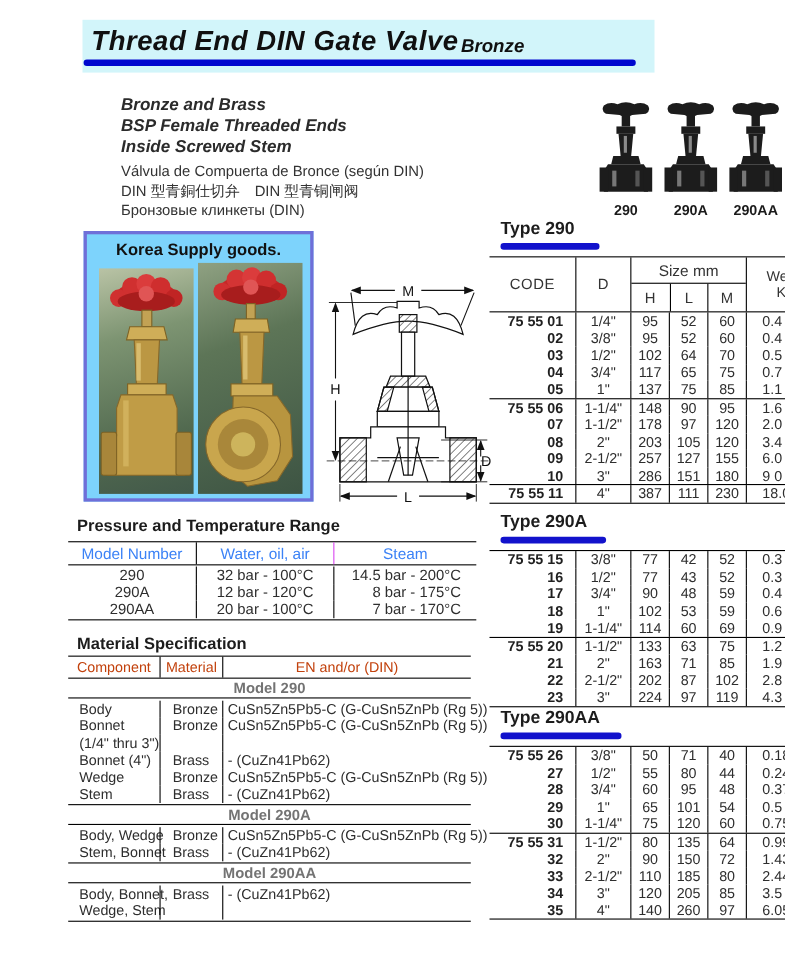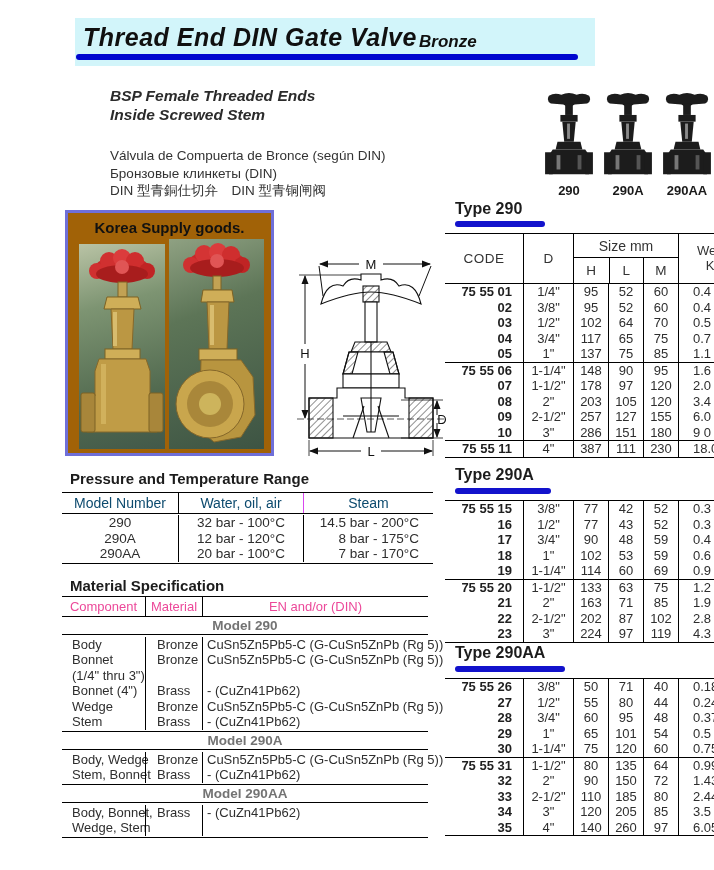--- a/index.html
+++ b/index.html
@@ -16,21 +16,21 @@
   .intro-bold{position:absolute;left:65px;top:86px;font-size:15.5px;font-weight:bold;font-style:italic;line-height:19px;color:#2b2b2b;}
   .intro-plain{position:absolute;left:65px;top:147px;font-size:13.5px;line-height:17.5px;color:#333;}
 
   
   .thumbs{position:absolute;left:498px;top:92px;width:174px;display:flex;gap:7px;}
   .thumb{display:flex;flex-direction:column;align-items:center;width:52px;}
   .thumb svg{width:50px;height:88px;}
   .thumb-label{font-size:13px;font-weight:bold;color:#1a1a1a;margin-top:3px;}
 
   
-  .korea{position:absolute;left:20px;top:210px;width:203px;height:240px;border:3px solid #6f6fd8;background:#a16207;}
+  .korea{position:absolute;left:31px;top:210px;width:203px;height:240px;border:3px solid #6f6fd8;background:#7dd3fc;}
   .korea-caption{position:absolute;left:0;top:6px;width:100%;text-align:center;font-size:15px;font-weight:bold;color:#111;}
   .photo{position:absolute;overflow:hidden;}
   .photo-left{left:11px;top:31px;width:86px;height:205px;background:linear-gradient(165deg,#b9c3a5 0%,#7d9472 25%,#55705280%,#46604c 100%);background:linear-gradient(165deg,#b9c3a5 0%,#7d9472 30%,#50684e 75%,#42594a 100%);}
   .photo-right{left:101px;top:26px;width:95px;height:210px;background:linear-gradient(160deg,#8fa182 0%,#5d7557 35%,#3d5443 100%);}
   .photo svg{width:100%;height:100%;}
 
   
   .drawing{position:absolute;left:246px;top:248px;width:160px;height:214px;}
   .drawing svg{width:100%;height:100%;}
   .dim-text{font-size:13px;font-family:"Liberation Sans",sans-serif;fill:#111;}
@@ -58,35 +58,35 @@
   .sc0{width:78px;justify-content:flex-end;padding-right:11px;font-weight:bold;color:#1f1f1f;}
   .sc1{width:50px;justify-content:center;border-left:1px solid #000;}
   .sc2,.sc3,.sc4{width:35px;justify-content:center;border-left:1px solid #000;}
   .sc5{width:77px;padding-left:14px;border-left:1px solid #000;}
 
   
   .section-heading{position:absolute;font-size:15px;font-weight:bold;color:#1c1c1c;}
 
   
   .pt-table{position:absolute;left:17px;top:492px;width:371px;border-top:1.5px solid #000;border-bottom:1.5px solid #000;box-sizing:border-box;}
-  .pt-header{display:flex;height:20px;border-bottom:1px solid #000;font-size:14px;color:#0c4a6e;}
+  .pt-header{display:flex;height:20px;border-bottom:1px solid #000;font-size:14px;color:#3b82f6;}
   .phc{display:flex;align-items:center;justify-content:center;box-sizing:border-box;height:100%;}
   .ph0{width:116px;}
   .ph1{width:125px;border-left:1px solid #000;}
   .ph2{width:130px;border-left:1px solid #d946ef;text-align:right;}
   .pt-body{padding:1px 0;}
   .prow{display:flex;height:15.5px;}
   .pcell{height:100%;display:flex;align-items:center;box-sizing:border-box;font-size:13.5px;color:#2e2e2e;}
   .pc0{width:116px;justify-content:center;}
   .pc1{width:125px;justify-content:center;border-left:1px solid #000;}
   .pc2{width:130px;justify-content:flex-end;padding-right:14px;border-left:1px solid #000;}
 
   
   .ms-table{position:absolute;left:17px;top:596px;width:366px;border-top:1.5px solid #000;border-bottom:1.5px solid #000;box-sizing:border-box;}
-  .ms-header{display:flex;height:19px;border-bottom:1px solid #000;font-size:13px;color:#ec4899;}
+  .ms-header{display:flex;height:19px;border-bottom:1px solid #000;font-size:13px;color:#c2410c;}
   .mhc{display:flex;align-items:center;justify-content:center;box-sizing:border-box;height:100%;}
   .mh0{width:83px;}
   .mh1{width:57px;border-left:1px solid #000;}
   .mh2{width:226px;border-left:1px solid #000;}
   .mband{height:17px;border-bottom:1px solid #000;display:flex;align-items:center;justify-content:center;font-weight:bold;font-size:13.5px;color:#737373;}
   .mrows{border-bottom:1px solid #000;padding:1.5px 0;}
   .mrows:last-child{border-bottom:none;}
   .mrow{display:flex;height:15.5px;}
   .mcell{height:100%;display:flex;align-items:center;box-sizing:border-box;font-size:13px;color:#2e2e2e;white-space:nowrap;}
   .mc0{width:83px;padding-left:10px;}
@@ -98,27 +98,28 @@
 
 <div class="page">
 
   <div class="band">
     <div class="band-title">Thread End DIN Gate Valve</div>
     <div class="band-material">Bronze</div>
   </div>
   <div class="band-underline"></div>
 
   <div class="intro-bold">
+    <div>Bronze and Brass</div>
     <div>BSP Female Threaded Ends</div>
     <div>Inside Screwed Stem</div>
   </div>
   <div class="intro-plain">
     <div>Válvula de Compuerta de Bronce (según DIN)</div>
+    <div>DIN 型青銅仕切弁　DIN 型青铜闸阀</div>
     <div>Бронзовые клинкеты (DIN)</div>
-    <div>DIN 型青銅仕切弁　DIN 型青铜闸阀</div>
   </div>
 
   <svg width="0" height="0" style="position:absolute">
     <defs>
       <symbol id="valve-sil" viewBox="0 0 50 92">
         <path d="M4,4 Q1,9 6,12 L19,13 Q25,17 31,13 L44,12 Q49,9 46,4 Q40,0 33,3 Q25,-1 17,3 Q10,0 4,4 Z" fill="#1c1c1c"></path>
         <rect x="21" y="12" width="8" height="12" fill="#1c1c1c"></rect>
         <rect x="16" y="24" width="18" height="7" fill="#1c1c1c"></rect>
         <polygon points="18,31 32,31 30,52 20,52" fill="#1c1c1c"></polygon>
         <polygon points="13,52 37,52 39,60 11,60" fill="#1c1c1c"></polygon>

